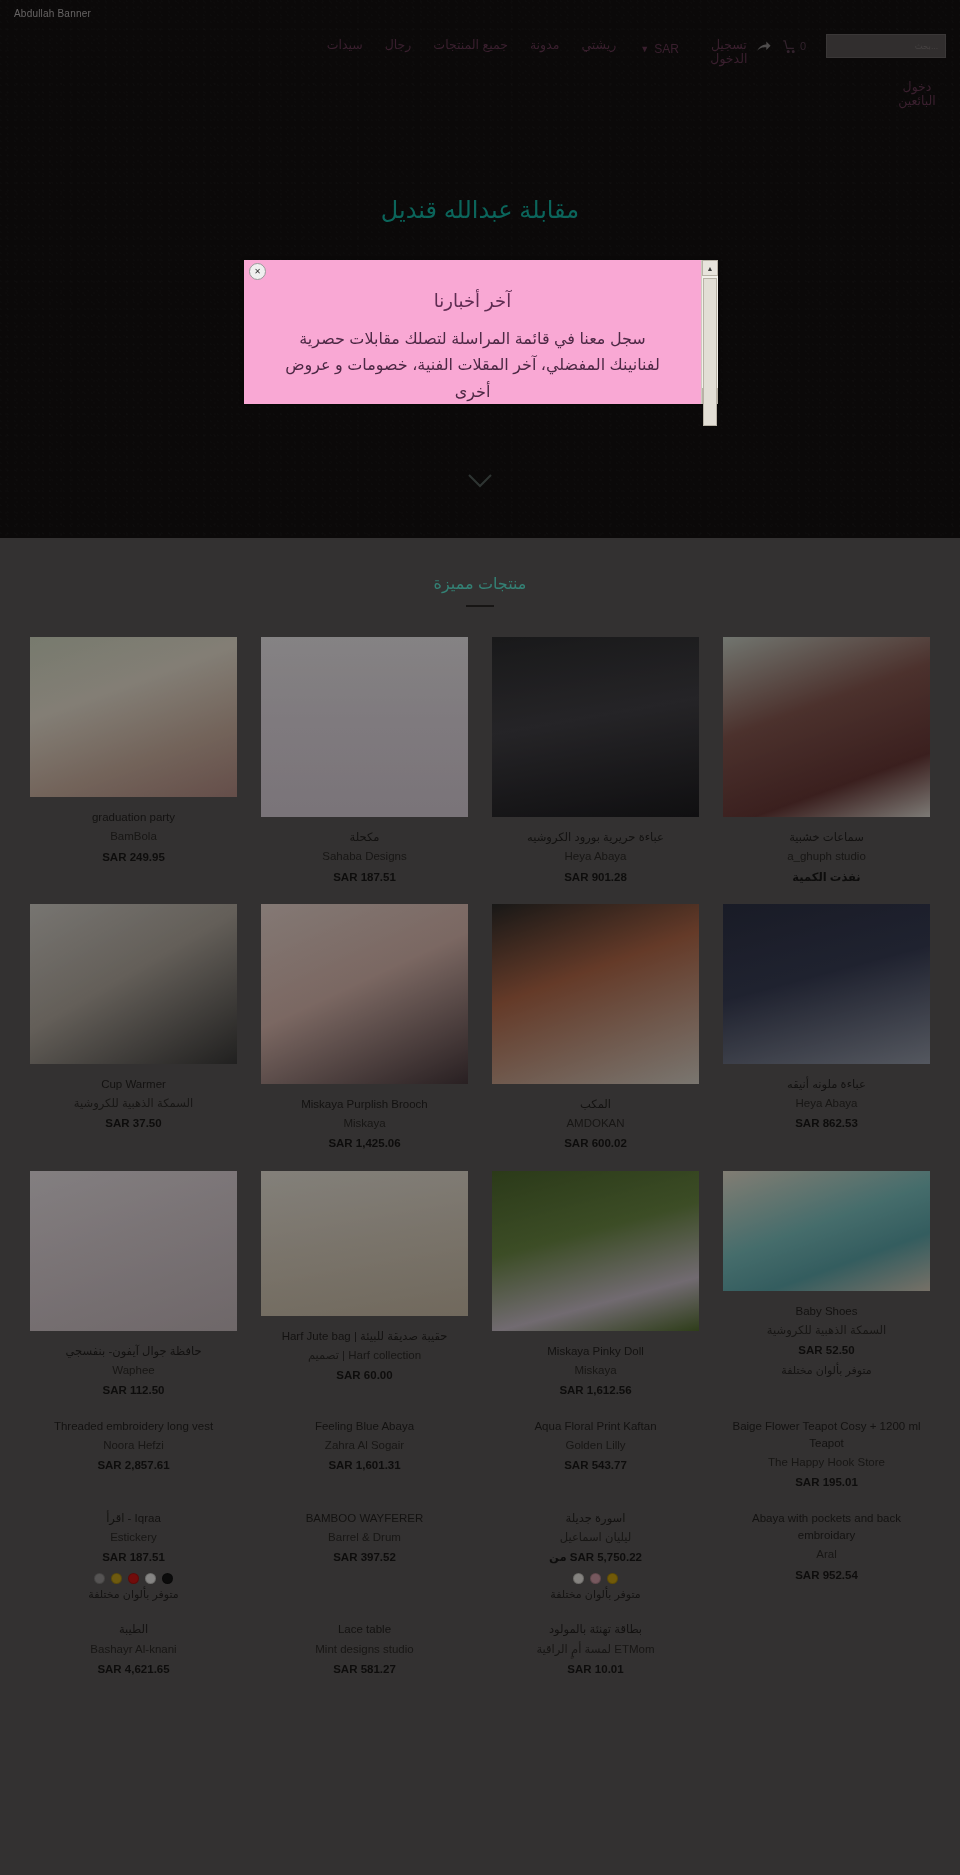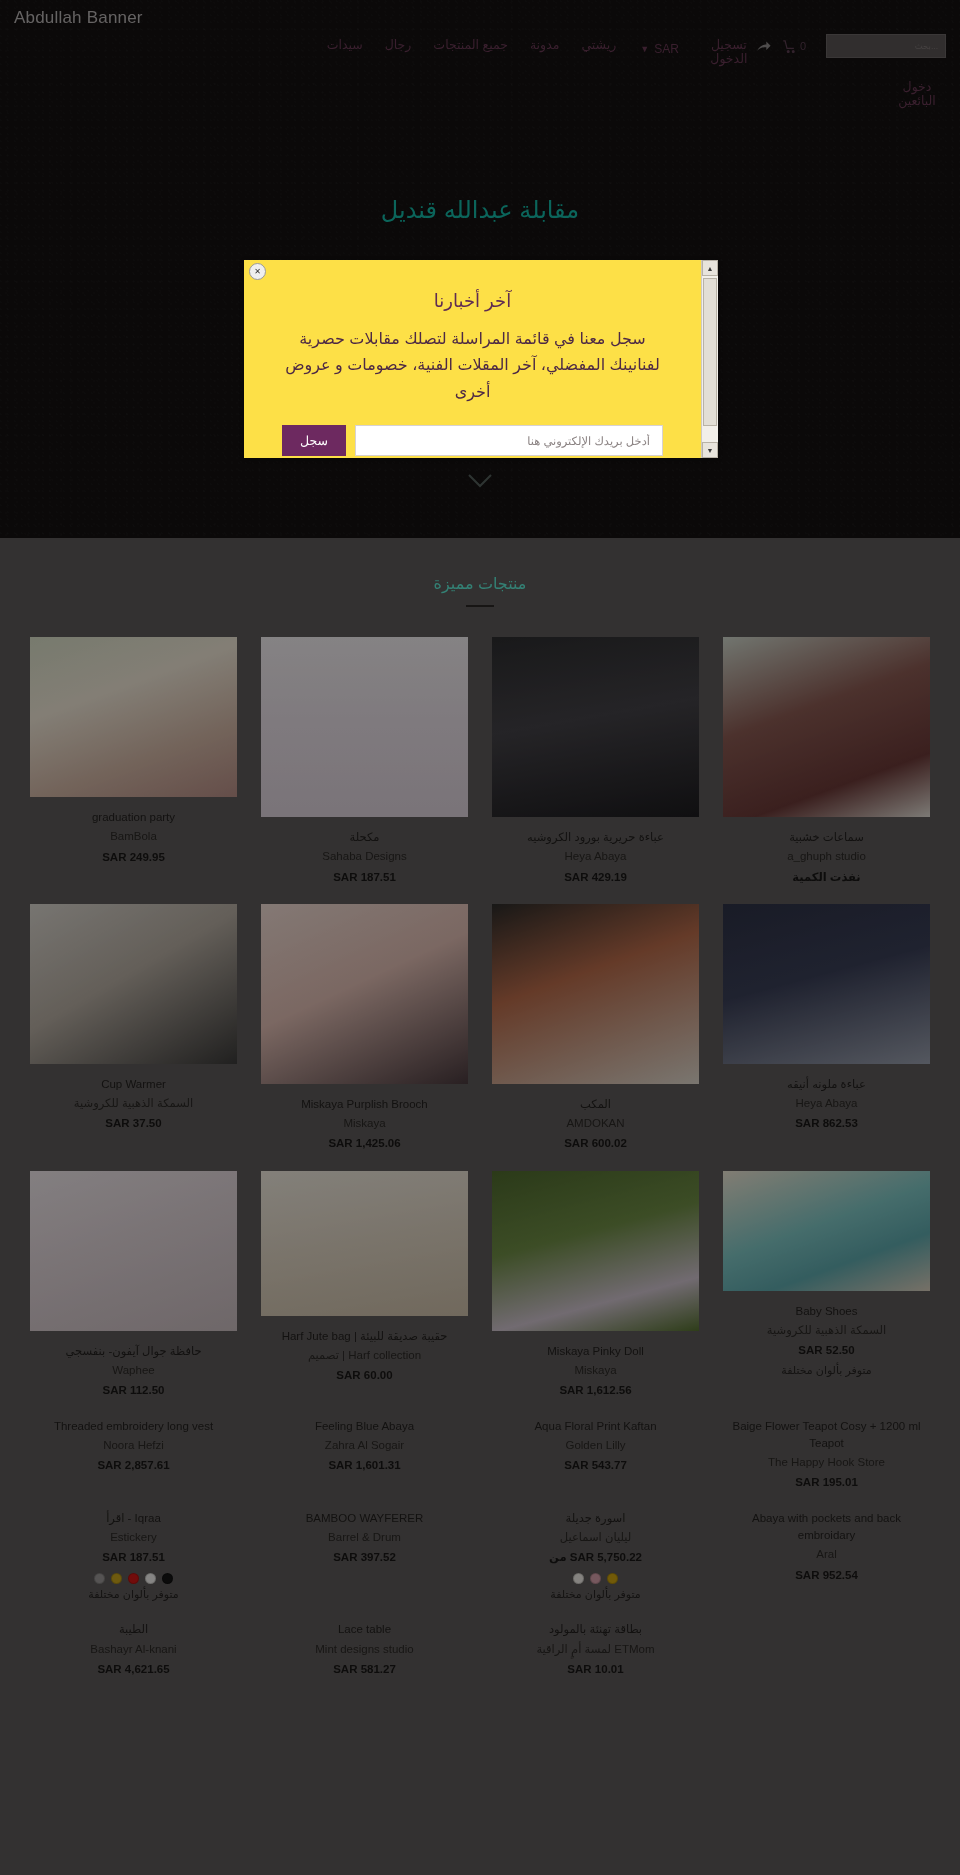--- a/index.html
+++ b/index.html
@@ -35,21 +35,21 @@
       radial-gradient(circle at 55% 62%, rgba(255,255,255,.018) 0 1px, transparent 1px),
       radial-gradient(circle at 80% 30%, rgba(255,255,255,.02) 0 1px, transparent 1px);
     background-size: 7px 7px, 11px 11px, 9px 9px;
     opacity:.9;
   }
 
   .brand-title {
     position: absolute;
     top: 8px; left: 14px;
     color: #b9b4b4;
-    font-size: 17px;
+    font-size: 10px;
     letter-spacing: .2px;
     direction: ltr;
     z-index: 4;
   }
 
   
   .topbar {
     position: absolute;
     top: 28px; left: 0; right: 0;
     height: 60px;
@@ -136,22 +136,22 @@
   .hero-chevron {
     position: absolute;
     top: 470px; left: 0; right: 0;
     text-align: center;
     z-index: 3;
   }
   .hero-chevron svg { width: 30px; height: 22px; }
   .modal {
     position: absolute;
     left: 244px; top: 260px;
-    width: 474px; height: 198px;
-    background: #fde047;
+    width: 474px; height: 144px;
+    background: #f9a8d4;
     display: flex;
     z-index: 61;
     box-shadow: 0 1px 4px rgba(0,0,0,.4);
   }
   .modal-inner {
     flex: 1;
     padding: 26px 34px 20px 34px;
     text-align: center;
     direction: rtl;
     overflow: hidden;
@@ -407,21 +407,21 @@
       <div class="card">
         <div class="card-img h180 ph2"></div>
         <div class="card-name">مكحلة</div>
         <div class="card-vendor">Sahaba Designs</div>
         <div class="card-price">SAR 187.51</div>
       </div>
       <div class="card">
         <div class="card-img h180 ph3"></div>
         <div class="card-name">عباءة حريرية بورود الكروشيه</div>
         <div class="card-vendor">Heya Abaya</div>
-        <div class="card-price">SAR 429.19</div>
+        <div class="card-price">SAR 901.28</div>
       </div>
       <div class="card">
         <div class="card-img h180 ph4"></div>
         <div class="card-name">سماعات خشبية</div>
         <div class="card-vendor">a_ghuph studio</div>
         <div class="card-price">نفذت الكمية</div>
       </div>
       <div class="card">
         <div class="card-img h160 ph5"></div>
         <div class="card-name">Cup Warmer</div>

